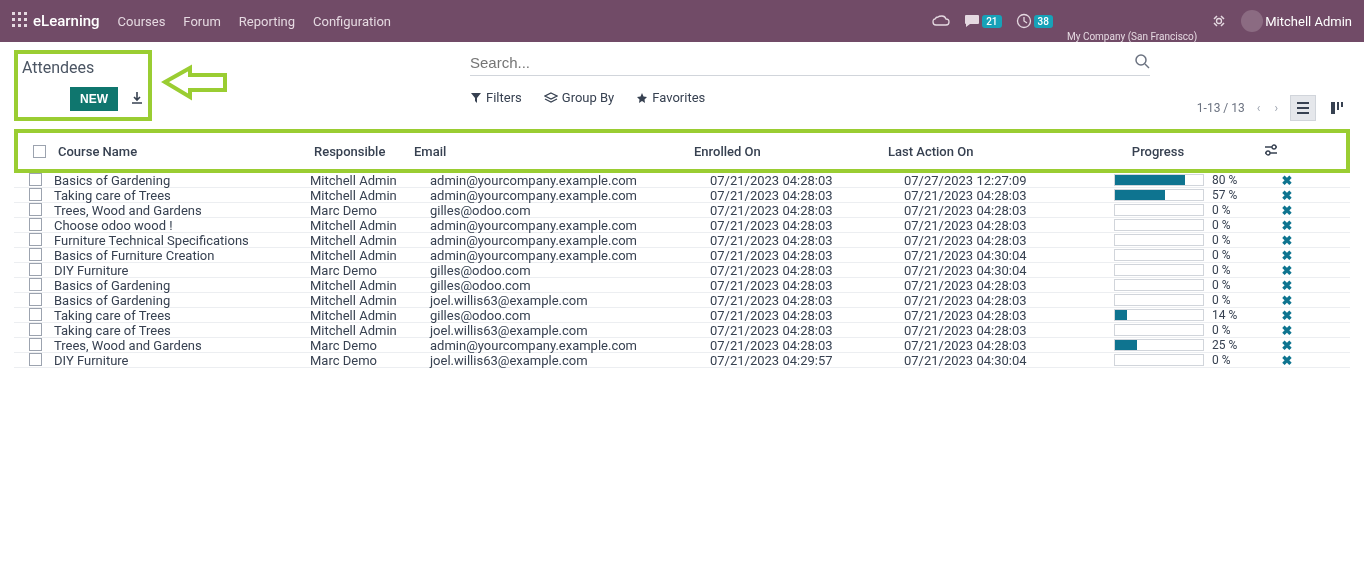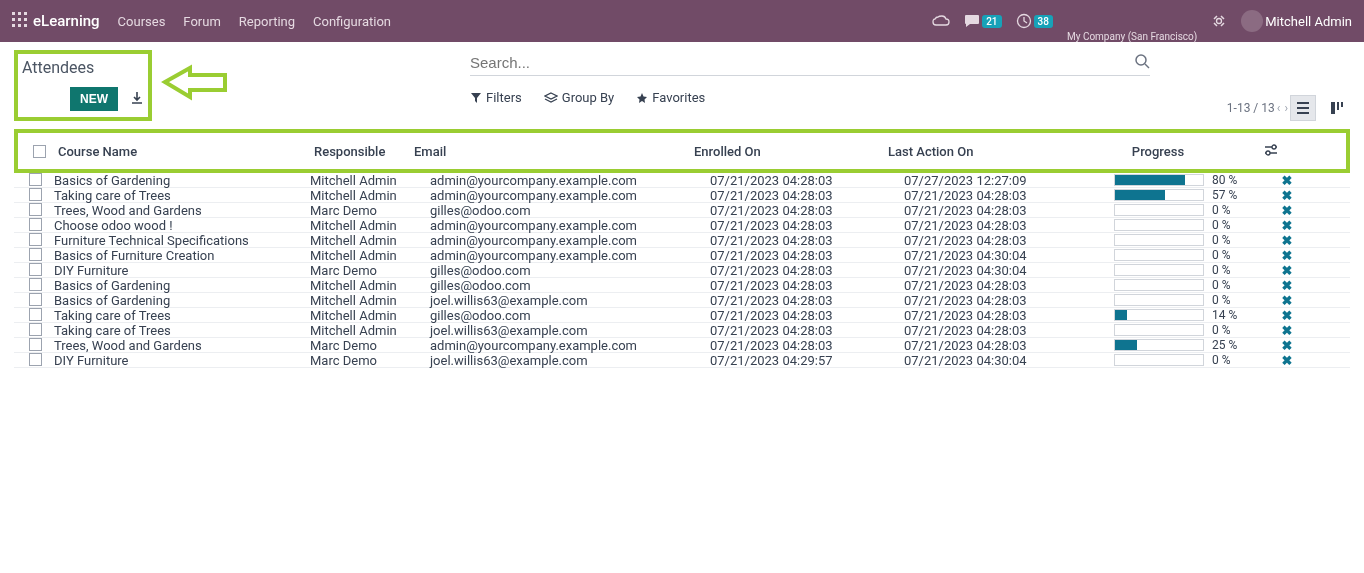--- a/index.html
+++ b/index.html
@@ -22,21 +22,21 @@
 .new-btn { background: #0f766e; color: #fff; border: none; padding: 5px 10px; font-size: 12px; font-weight: 600; cursor: pointer; }
 .dl-icon { color: #374151; cursor: pointer; }
 .arrow-annot { position: absolute; left: 160px; top: 18px; }
 .arrow-annot svg { width: 70px; height: 45px; }
 .search-panel { margin-left: auto; flex: 0 0 680px; }
 .search-input-wrap { display: flex; align-items: center; border-bottom: 1px solid #d1d5db; padding: 3px 0; }
 .search-input { border: none; outline: none; flex: 1; font-size: 15px; color: #6b7280; }
 .search-icon { color: #6b7280; cursor: pointer; }
 .filter-row { display: flex; align-items: center; gap: 22px; margin-top: 14px; }
 .filter-btn { display: flex; align-items: center; gap: 4px; color: #374151; cursor: pointer; font-size: 13px; }
-.pager-row { display: flex; align-items: center; gap: 0; font-size: 12px; color: #6b7280; }
+.pager-row { display: flex; align-items: center; gap: 10px; font-size: 12px; color: #6b7280; }
 .pager-row .arrow { cursor: pointer; color: #9ca3af; padding: 0 2px; }
 .view-btns { display: flex; gap: 8px; }
 .view-btn { width: 26px; height: 26px; display: flex; align-items: center; justify-content: center; cursor: pointer; border: 1px solid transparent; }
 .view-btn.active { background: #e5e7eb; border-color: #d1d5db; }
 .right-tools { display: flex; align-items: flex-end; gap: 14px; flex-direction: column; justify-content: space-between; min-width: 200px; }
 .table-wrap { padding: 0 14px 14px; }
 .thead { display: flex; align-items: center; border: 4px solid #9ACD32; height: 44px; background: #fff; font-size: 13px; color: #374151; padding-left: 6px; }
 .thead .col-check { width: 30px; display: flex; justify-content: center; }
 .col-course { width: 260px; padding-left: 4px; font-weight: 500; }
 .col-resp { width: 100px; font-weight: 500; }

